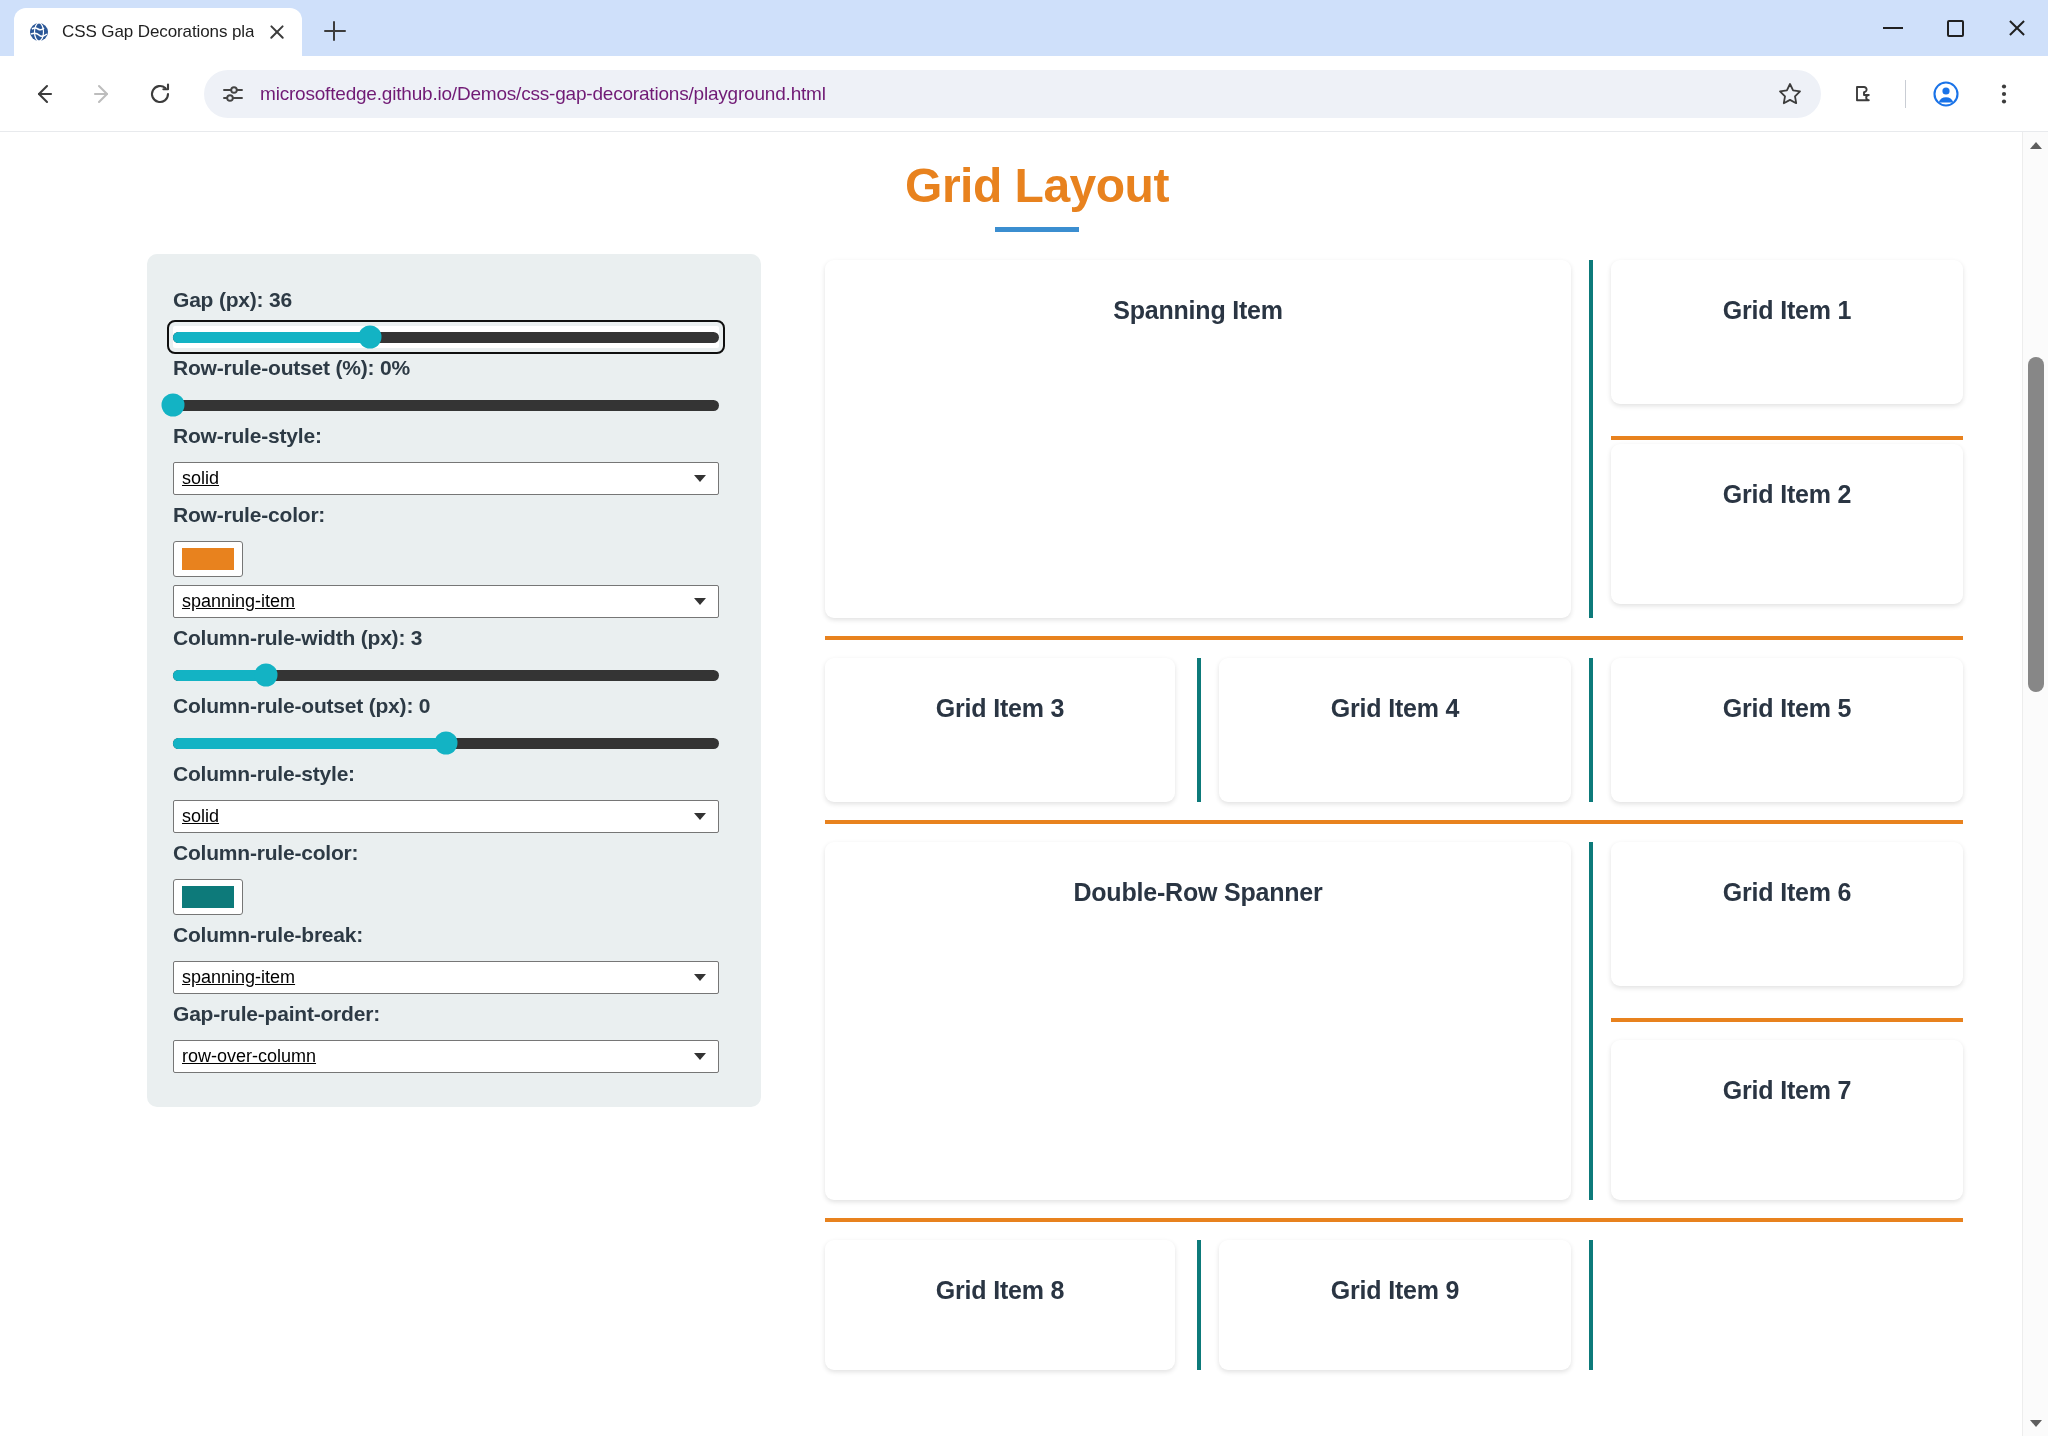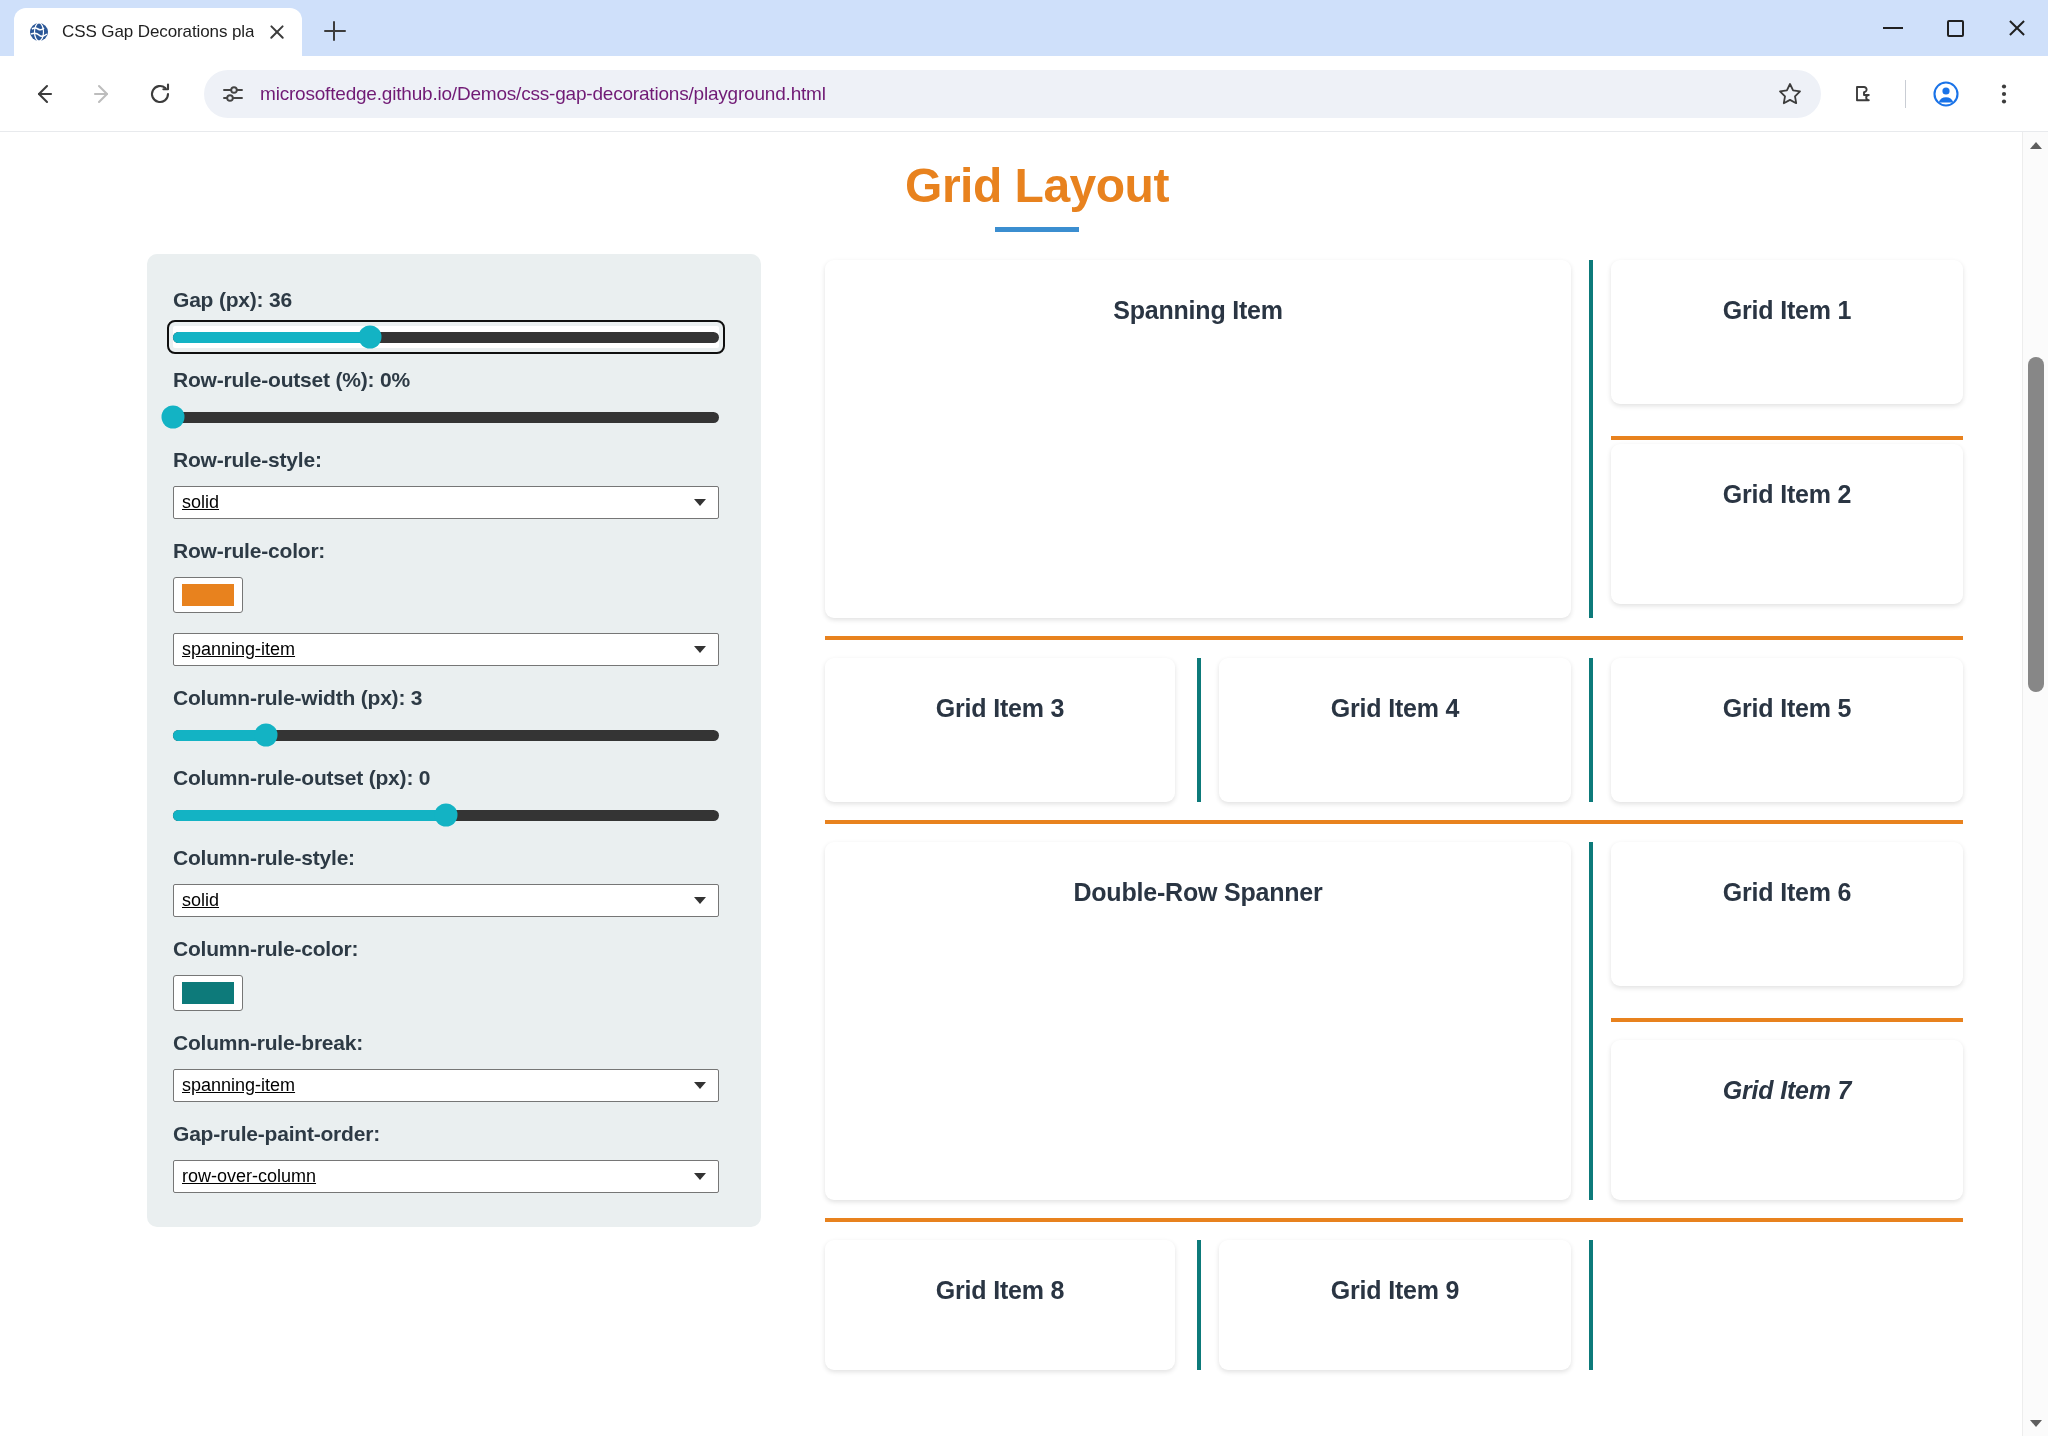--- a/index.html
+++ b/index.html
@@ -87,21 +87,21 @@
   }
 
   .content { display: flex; gap: 64px; padding: 22px 60px 0 60px; align-items: flex-start; }
 
   
   .controls {
     width: 614px; flex: 0 0 614px;
     background: #eaeff0; border-radius: 10px;
     padding: 34px 42px 34px 26px;
   }
-  .ctl { margin-bottom: 20px; }
+  .ctl { margin-bottom: 8px; }
   .ctl:last-child { margin-bottom: 0; }
   .ctl-label {
     font-size: 21px; font-weight: bold; color: #2d3a45;
     margin-bottom: 14px; letter-spacing: -0.2px;
   }
   .slider-wrap { position: relative; height: 22px; display: flex; align-items: center; }
   .slider-wrap.focused {
     outline: 2.5px solid #0f0f0f; outline-offset: 4px; border-radius: 2px;
     background: #ffffff; padding: 2px 0;
   }
@@ -360,21 +360,21 @@
                 </div>
                 <div class="card" style="left: 786px; top: 398px; width: 352px; height: 144px;">
                   <span>Grid Item 5</span>
                 </div>
                 <div class="card" style="left: 0px; top: 582px; width: 746px; height: 358px;">
                   <span>Double-Row Spanner</span>
                 </div>
                 <div class="card" style="left: 786px; top: 582px; width: 352px; height: 144px; text-align: right;">
                   <span>Grid Item 6</span>
                 </div>
-                <div class="card" style="left: 786px; top: 780px; width: 352px; height: 160px; font-style: italic;">
+                <div class="card" style="left: 786px; top: 780px; width: 352px; height: 160px;">
                   <span>Grid Item 7</span>
                 </div>
                 <div class="card" style="left: 0px; top: 980px; width: 350px; height: 130px;">
                   <span>Grid Item 8</span>
                 </div>
                 <div class="card" style="left: 394px; top: 980px; width: 352px; height: 130px;">
                   <span>Grid Item 9</span>
                 </div>
                 <div class="crule" style="left: 764px; top: 0px; height: 358px; background: rgb(13, 122, 122);"></div>
                 <div class="crule" style="left: 372px; top: 398px; height: 144px; background: rgb(13, 122, 122);"></div>

